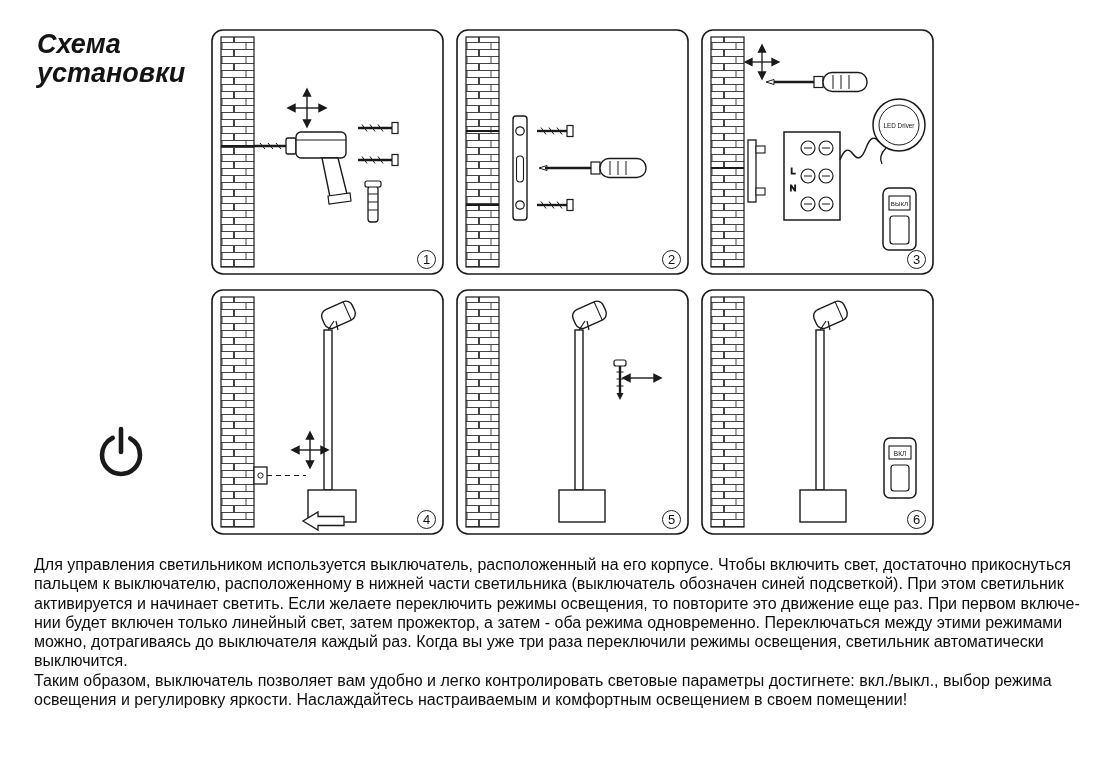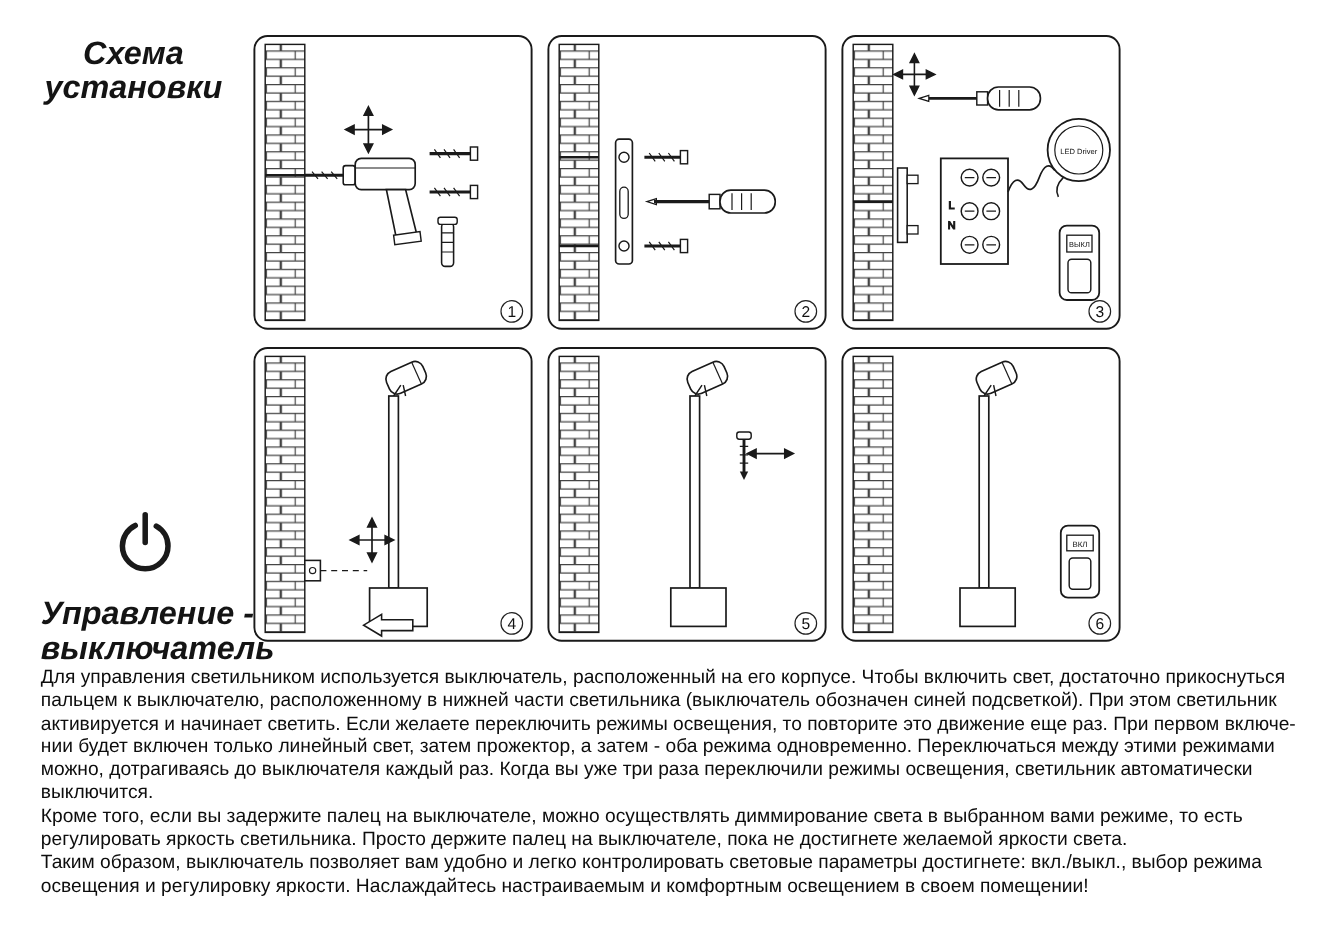--- a/index.html
+++ b/index.html
@@ -5,21 +5,21 @@
   * { margin:0; padding:0; box-sizing:border-box; }
   html, body { background:#fff; }
   .page {
     position:relative; width:1105px; height:776px; background:#fff;
     font-family:"Liberation Sans", sans-serif; color:#111; overflow:hidden;
   }
   .heading {
     position:absolute; font-weight:bold; font-style:italic;
     font-size:27px; line-height:1.08; white-space:pre-line; color:#141414;
   }
-  #heading-install { left:37px; top:30px;text-align:center; }
+  #heading-install { left:37px; top:30px; }
   #heading-control { left:34px; top:497px; }
   .panel { position:absolute; width:235px; height:248px; }
   .panel svg { width:100%; height:100%; display:block; }
   .step-num {
     position:absolute; right:9px; bottom:7px; width:19px; height:19px;
     border:1.4px solid #222; border-radius:50%; background:#fff;
     display:flex; align-items:center; justify-content:center;
     font-size:13px; color:#111;
   }
   .power { position:absolute; left:92px; top:420px; width:58px; height:62px; }
@@ -294,29 +294,25 @@
       </g>
     </svg>
     <span class="step-num">6</span>
   </div>
 
   <svg class="power" viewBox="0 0 58 62">
     <circle cx="29" cy="35" r="19" fill="none" stroke="#1a1a1a" stroke-width="4.6" stroke-dasharray="80.4 18.2" stroke-linecap="round"></circle>
     <line x1="29" y1="9" x2="29" y2="32" stroke="#1a1a1a" stroke-width="4.6" stroke-linecap="round"></line>
   </svg>
 
-  <div class="heading" id="heading-control">Управление -
-выключатель</div>
 
   <div class="bodytext">
     <p>Для управления светильником используется выключатель, расположенный на его корпусе. Чтобы включить свет, достаточно прикоснуться
 пальцем к выключателю, расположенному в нижней части светильника (выключатель обозначен синей подсветкой). При этом светильник
 активируется и начинает светить. Если желаете переключить режимы освещения, то повторите это движение еще раз. При первом включе-
 нии будет включен только линейный свет, затем прожектор, а затем - оба режима одновременно. Переключаться между этими режимами
 можно, дотрагиваясь до выключателя каждый раз. Когда вы уже три раза переключили режимы освещения, светильник автоматически
 выключится.</p>
-    <p>Кроме того, если вы задержите палец на выключателе, можно осуществлять диммирование света в выбранном вами режиме, то есть
-регулировать яркость светильника. Просто держите палец на выключателе, пока не достигнете желаемой яркости света.</p>
     <p>Таким образом, выключатель позволяет вам удобно и легко контролировать световые параметры достигнете: вкл./выкл., выбор режима
 освещения и регулировку яркости. Наслаждайтесь настраиваемым и комфортным освещением в своем помещении!</p>
   </div>
 
 </div>
 
 </body></html>

